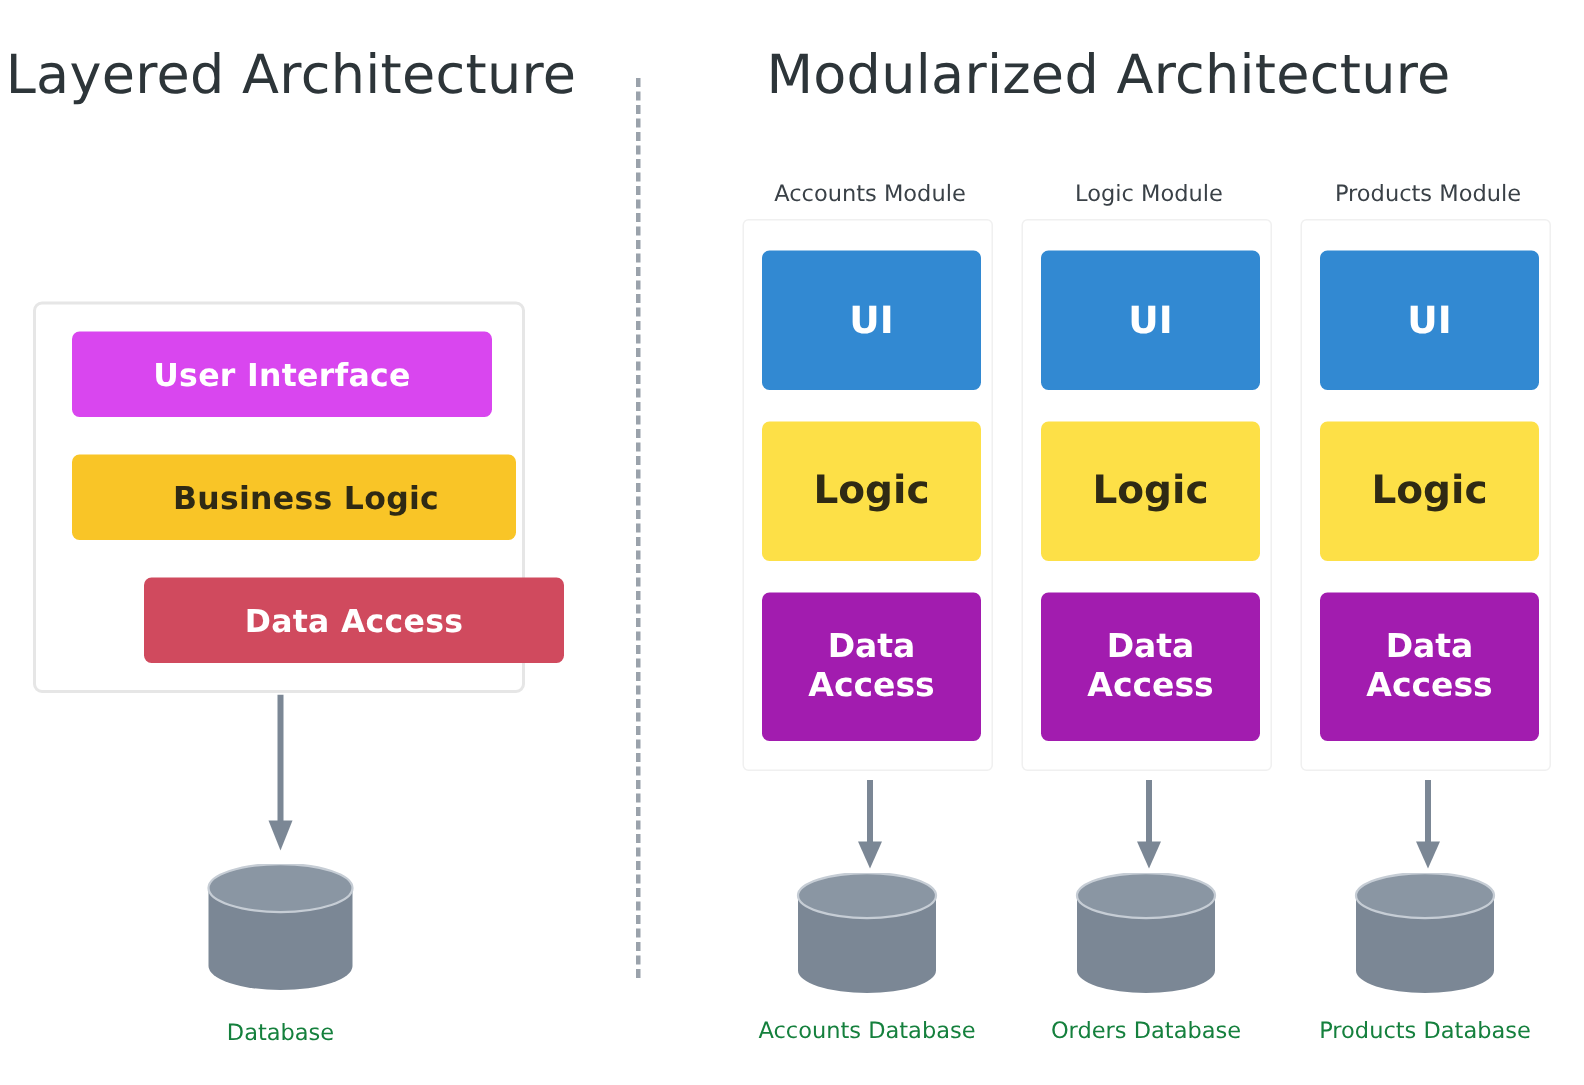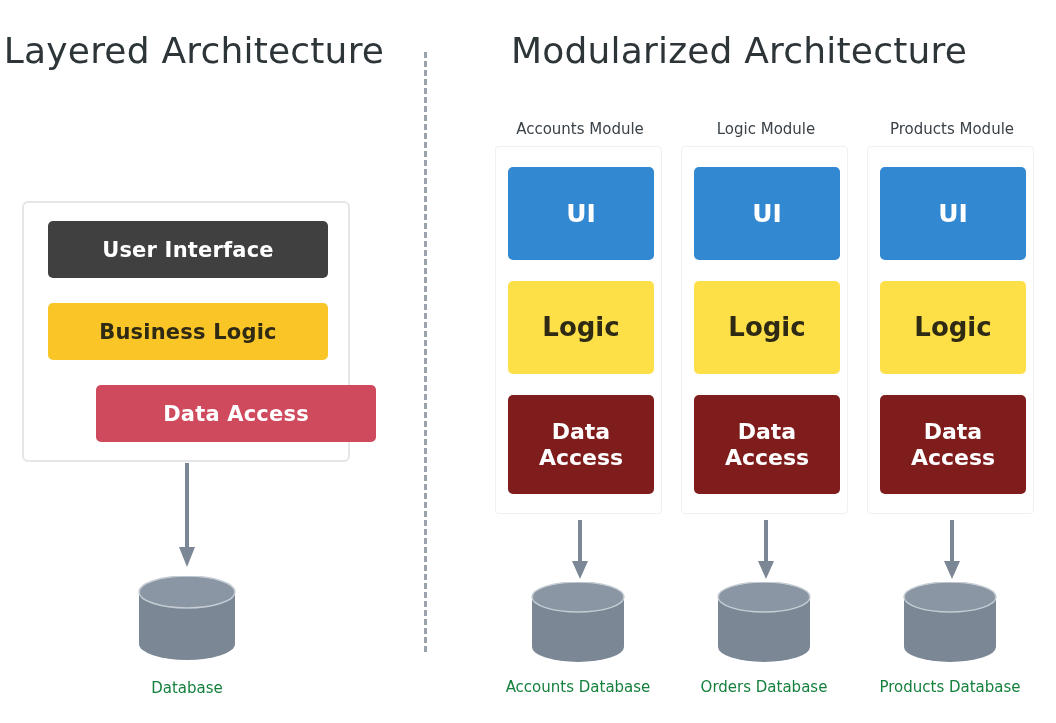--- a/index.html
+++ b/index.html
@@ -63,22 +63,22 @@
     width: 280px;
     height: 57px;
     border-radius: 5px;
     display: flex;
     align-items: center;
     justify-content: center;
     font-size: 21px;
     font-weight: 700;
     letter-spacing: 0.2px;
   }
-  .layer-bar.ui     { top: 18px;  background: #404040; color: #FFFFFF; text-align: center; }
-  .layer-bar.logic  { top: 100px; background: #F9C527; color: #2F2A14; }
+  .layer-bar.ui     { top: 18px;  background: #d946ef; color: #FFFFFF; text-align: center; }
+  .layer-bar.logic  { top: 100px; background: #F9C527; color: #2F2A14; padding-left: 16px; }
   .layer-bar.data   { top: 182px; background: #D04A5E; color: #FFFFFF; margin-left: 48px; }
 
   
   .module {
     position: absolute;
     top: 146px;
     width: 167px;
     height: 368px;
     border: 1px solid #F0F0F0;
     border-radius: 4px;
@@ -110,21 +110,21 @@
     border-radius: 5px;
     display: flex;
     align-items: center;
     justify-content: center;
     text-align: center;
     font-weight: 700;
     line-height: 1.18;
   }
   .mod-box.ui    { top: 20px;  height: 93px;  background: #3289D2; color: #FFFFFF; font-size: 25px; }
   .mod-box.logic { top: 134px; height: 93px;  background: #fde047; color: #2F2A14; font-size: 26px; }
-  .mod-box.data  { top: 248px; height: 99px;  background: #7f1d1d; color: #FFFFFF; font-size: 22px; }
+  .mod-box.data  { top: 248px; height: 99px;  background: #a21caf; color: #FFFFFF; font-size: 22px; }
 
   
   .arrow {
     position: absolute;
     width: 22px;
   }
   #arrow-left   { left: 176px; top: 463px; height: 108px; }
   #arrow-mod-0  { left: 569px; top: 520px; height: 62px; }
   #arrow-mod-1  { left: 755px; top: 520px; height: 62px; }
   #arrow-mod-2  { left: 941px; top: 520px; height: 62px; }

